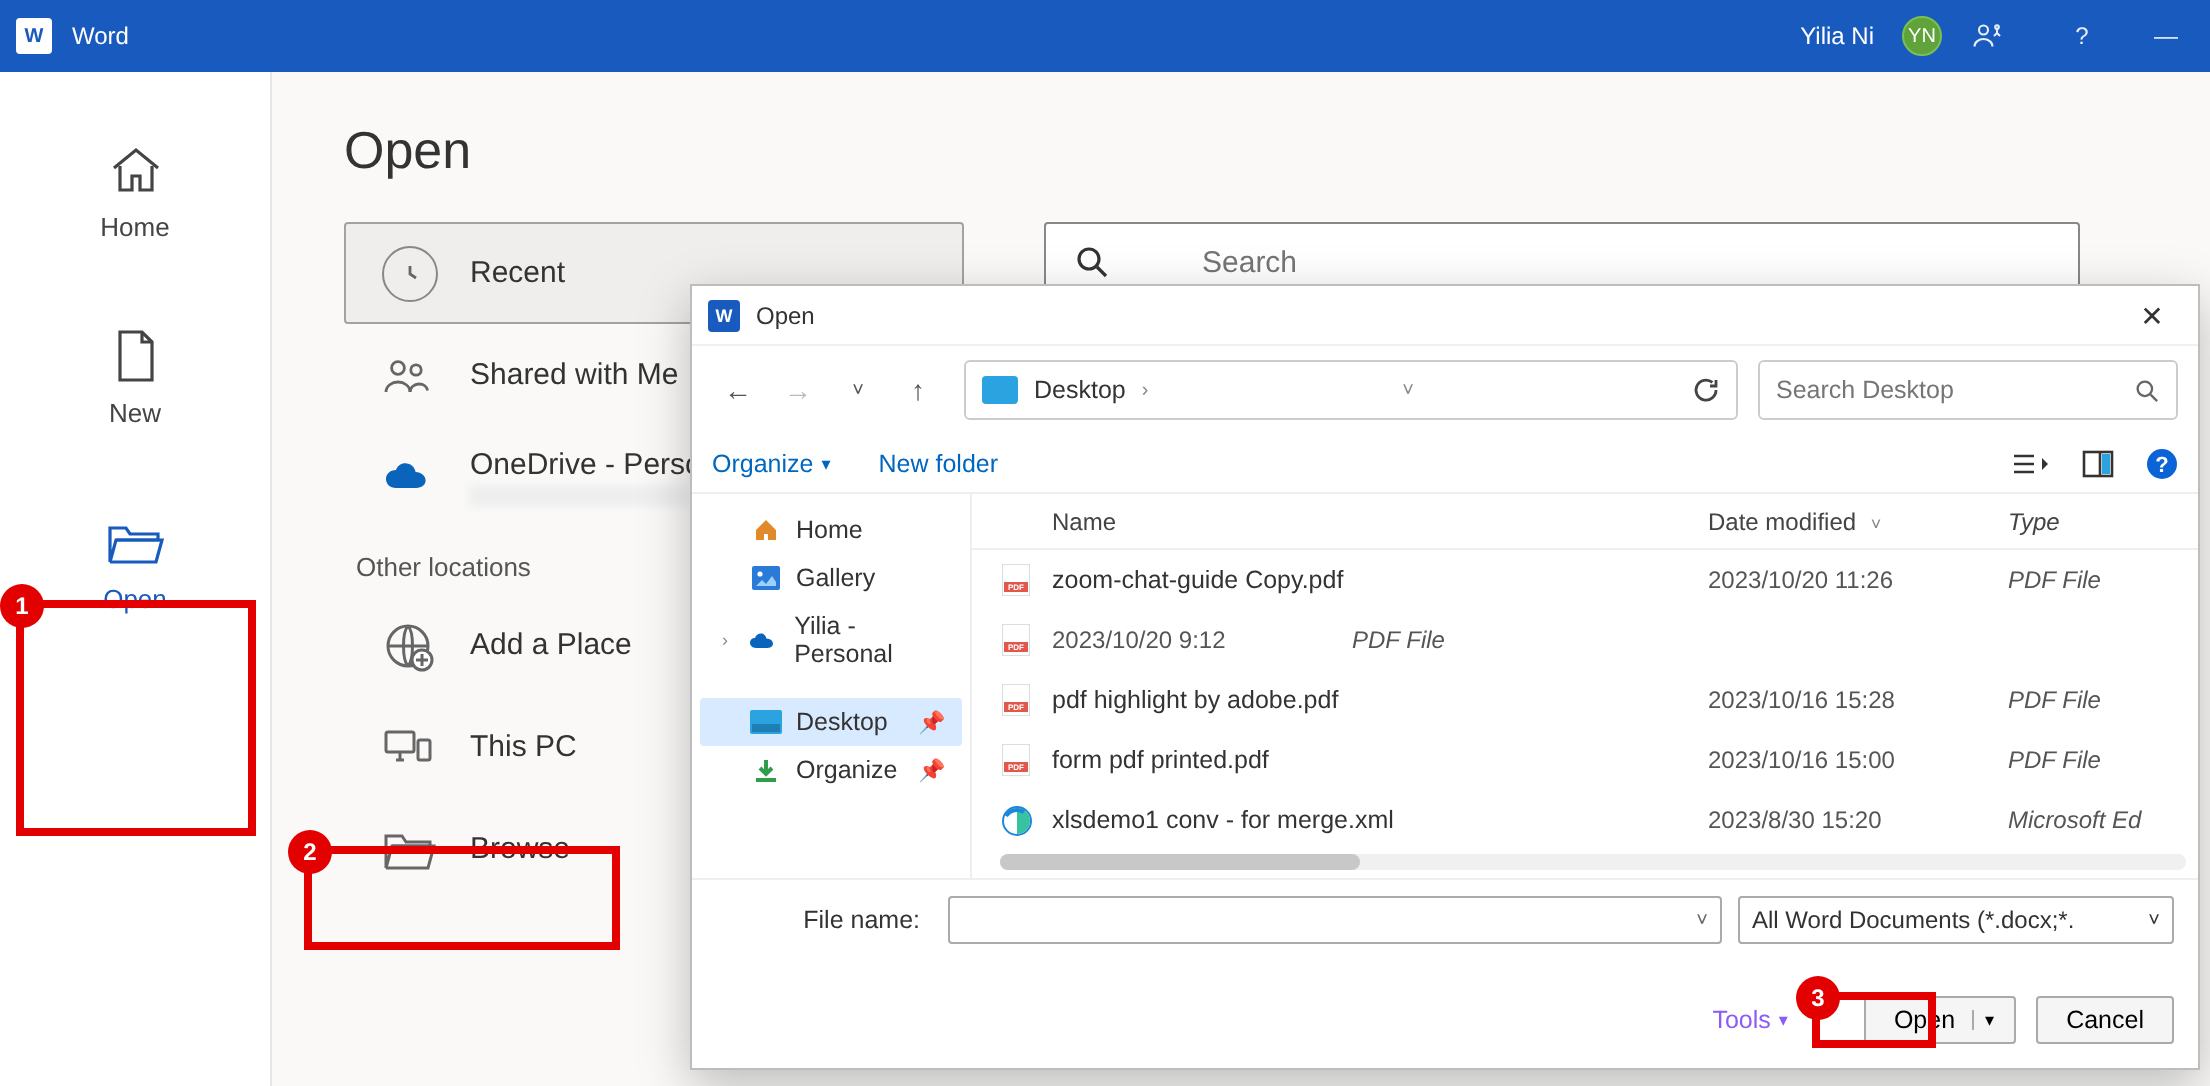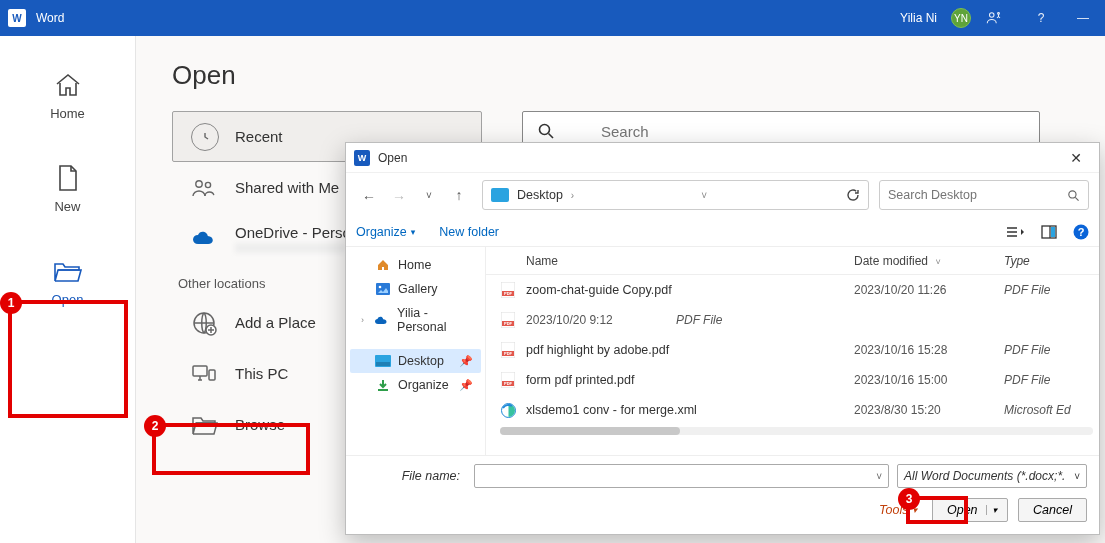--- a/index.html
+++ b/index.html
@@ -69,28 +69,28 @@
   .col-name { flex:1; }
   .col-date { width:150px; }
   .col-type { width:95px;font-style:italic; }
   .fl-row { display:flex; align-items:center; height:30px; padding-left:14px; font-size:12.5px; color:#333; cursor:pointer;}
   .fi-ico { width:16px; height:16px; margin-right:10px; display:flex; align-items:center; justify-content:center; font-size:11px;}
   .fl-row .col-date { color:#555; font-size:12px;}
   .fl-row .col-type { color:#555; font-size:12px;}
   .fl-scroll { height:8px; background:#f0f0f0; margin:2px 6px 0 14px; border-radius:4px; position:relative;}
   .fl-scroll::after{content:"";position:absolute;left:0;top:0;height:100%;width:180px;background:#c8c8c8;border-radius:4px;}
 
-  .dlg-footer { padding:8px 12px 12px 12px; display:flex; flex-direction:column; gap:10px; border-top:1px solid #eee;font-style:italic;}
+  .dlg-footer { padding:8px 12px 12px 12px; display:flex; flex-direction:column; gap:26px; border-top:1px solid #eee;}
   .fn-row { display:flex; align-items:center; gap:8px; }
   .fn-label { width:108px; text-align:right; font-size:12.5px; color:#333; padding-right:6px;}
   .fn-input { flex:1; height:24px; border:1px solid #aaa; border-radius:2px; padding:0 6px; font-size:12.5px; display:flex; align-items:center; justify-content:flex-end;}
   .fn-input .dd { color:#666; font-size:10px;}
-  .filter { width:190px; height:24px; border:1px solid #aaa; border-radius:2px; font-size:12px; display:flex; align-items:center; padding:0 6px; justify-content:space-between; color:#333;}
+  .filter { width:218px; height:24px; border:1px solid #aaa; border-radius:2px; font-size:12px; display:flex; align-items:center; padding:0 6px; justify-content:space-between; color:#333;}
   .btn-row { display:flex; justify-content:flex-end; align-items:center; gap:10px;}
-  .tools-link { font-size:12.5px; color:#c2410c; margin-right:5px; display:flex; align-items:center; gap:4px; cursor:pointer;}
+  .tools-link { font-size:12.5px; color:#8b5cf6; margin-right:28px; display:flex; align-items:center; gap:4px; cursor:pointer;}
   .btn { height:24px; border:1px solid #aaa; border-radius:2px; background:#f5f5f5; font-size:12.5px; padding:0 14px; cursor:pointer; display:flex; align-items:center;}
   .btn.split { padding-right:4px;}
   .btn.split .dd { border-left:1px solid #aaa; margin-left:8px; padding:0 6px; font-size:9px;}
 
   
   .annot { position:absolute; border:4px solid #e20000; pointer-events:none; }
   .annot .num { position:absolute; top:-12px; left:-12px; width:22px; height:22px; border-radius:50%; background:#e20000; color:#fff; font-size:12px; font-weight:bold; display:flex; align-items:center; justify-content:center;}
 
   svg { display:block; }
 </style>

